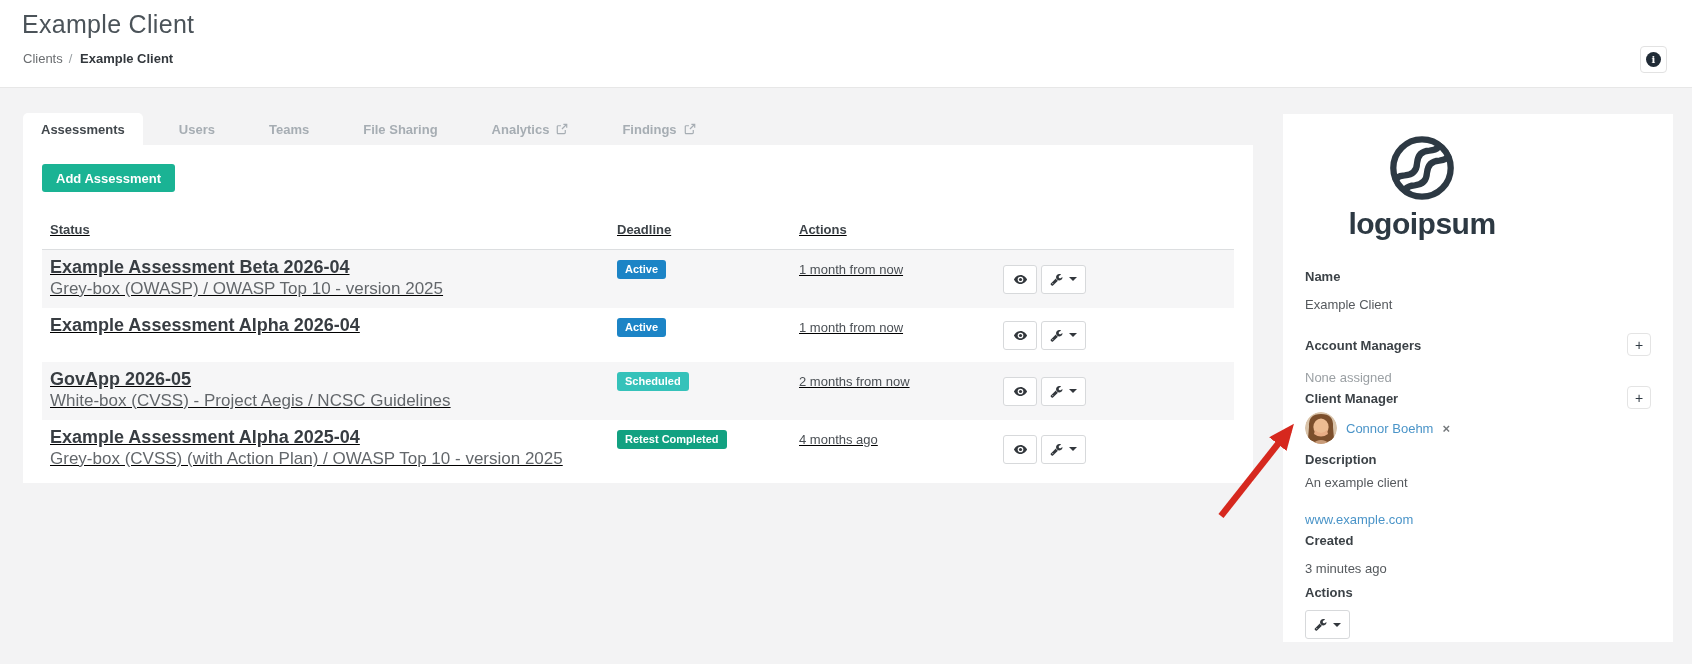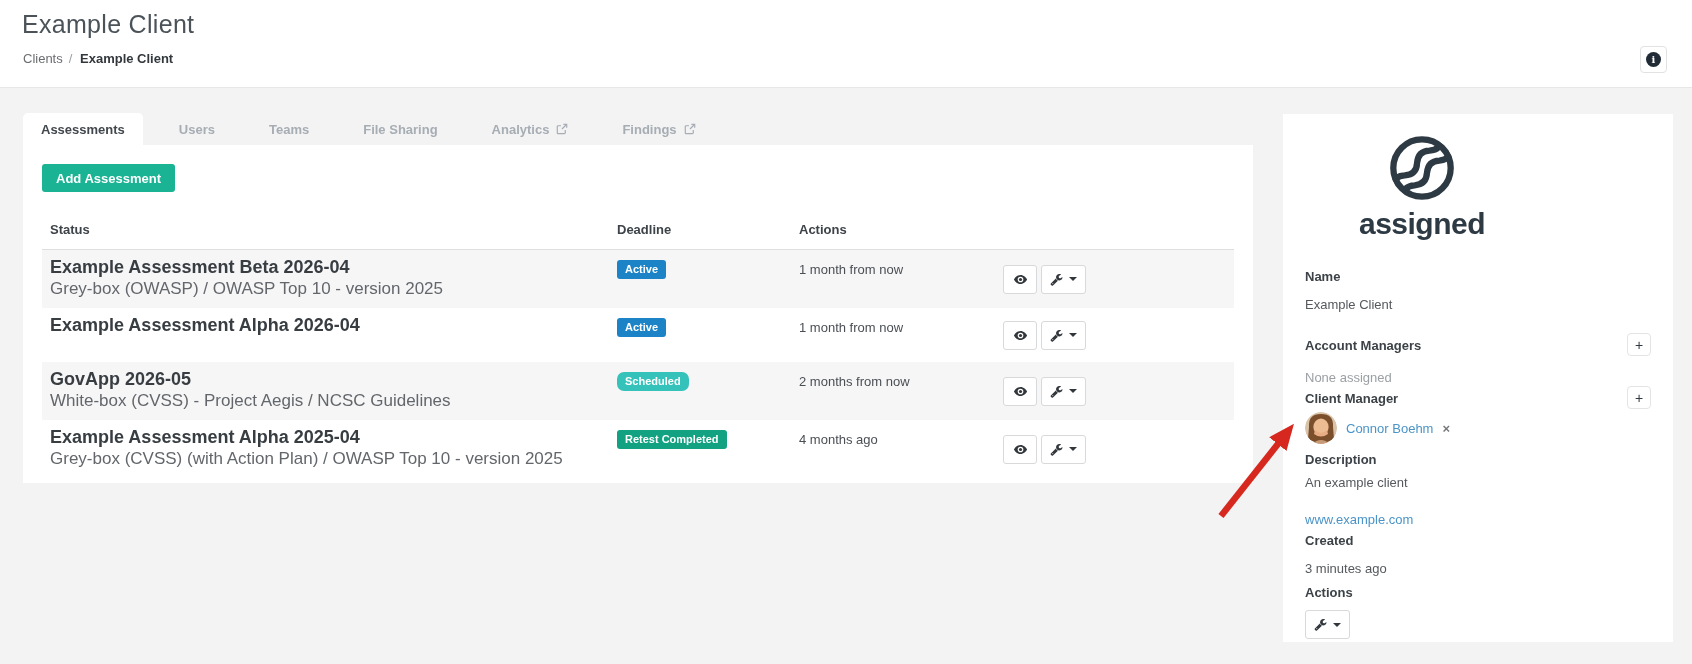--- a/index.html
+++ b/index.html
@@ -16,21 +16,21 @@
   .info-button{position:absolute;top:46px;right:25px;width:27px;height:27px;background:#fff;border:1px solid #e2e2e2;border-radius:4px;display:flex;align-items:center;justify-content:center;padding:0;cursor:pointer;}
   .info-dot{width:15px;height:15px;border-radius:50%;background:#202b36;color:#fff;font-size:10px;font-weight:700;line-height:15px;text-align:center;font-family:"DejaVu Serif",serif;}
 
   
   .tabs{position:absolute;left:23px;top:113px;display:flex;gap:18px;}
   .tab{height:32px;padding:0 18px;font-size:13px;font-weight:700;color:#a6adb3;border-radius:5px 5px 0 0;cursor:pointer;display:flex;align-items:center;gap:7px;}
   .tab.active{background:#fff;color:#41474c;}
   .ext{flex:none;}
 
   
-  .panel{position:absolute;left:23px;top:145px;width:1230px;height:338px;background:#fff;box-sizing:border-box;padding:19px;}
+  .panel{position:absolute;left:23px;top:145px;width:1230px;height:338px;background:#fff;box-sizing:border-box;padding:19px;text-decoration:underline;}
   .btn-add{background:var(--color-accent-green,#1ab394);color:#fff;border:none;border-radius:3px;font-size:13px;font-weight:600;height:28px;padding:0 14px;cursor:pointer;font-family:inherit;}
   .table{margin-top:22px;}
   .thead,.trow{display:grid;grid-template-columns:567px 182px 208px 1fr;}
   .thead{border-bottom:1px solid #dcdee0;}
   .th{font-size:13px;font-weight:700;color:#3d4348;padding:8px 4px 12px 8px;}
   .trow{min-height:54px;box-sizing:border-box;}
   .tbody .trow:nth-child(odd){background:#f6f6f7;}
   .cell{padding:9px 4px 9px 8px;box-sizing:border-box;}
   .row-title{font-size:18px;font-weight:600;color:#383d42;line-height:17px;}
   .row-sub{font-size:17px;color:#63676b;margin-top:3px;}
@@ -177,21 +177,21 @@
               </button>
           </div>
         </div>
 
         <div class="trow">
           <div class="cell">
             <div class="row-title">GovApp 2026-05</div>
             <div class="row-sub">White-box (CVSS) - Project Aegis / NCSC Guidelines</div>
           </div>
           <div class="cell">
-            <span class="badge" style="background-color: rgb(53, 194, 186); border-radius: 7px;">Scheduled</span>
+            <span class="badge" style="background-color: rgb(53, 194, 186);">Scheduled</span>
           </div>
           <div class="cell deadline-cell">2 months from now</div>
           <div class="cell actions-cell">
             <button class="icon-btn">
                 <svg width="15" height="15" viewBox="0 0 16 16">
                   <path fill="currentColor" d="M8 3.2C4.6 3.2 1.9 5.9 1 8c.9 2.1 3.6 4.8 7 4.8S14.1 10.1 15 8c-.9-2.1-3.6-4.8-7-4.8z"></path>
                   <circle cx="8" cy="8" r="3" fill="#fff"></circle>
                   <circle cx="8" cy="8" r="1.7" fill="currentColor"></circle>
                 </svg>
               </button>
@@ -241,21 +241,21 @@
             <clipPath id="lc">
               <circle cx="50" cy="50" r="45"></circle>
             </clipPath>
           </defs>
         <g clip-path="url(#lc)" transform="rotate(45 50 50)" stroke="var(--color-logo-ink,#2d3943)" stroke-width="9" fill="none" stroke-linecap="round">
           <path d="M40 0 q11 12 0 25 q-11 12 0 25 q11 12 0 25 q-11 12 0 25"></path>
           <path d="M60 0 q11 12 0 25 q-11 12 0 25 q11 12 0 25 q-11 12 0 25"></path>
         </g>
         <circle cx="50" cy="50" r="41" fill="none" stroke="var(--color-logo-ink,#2d3943)" stroke-width="9"></circle>
       </svg>
-      <div class="logo-text">assigned</div>
+      <div class="logo-text">logoipsum</div>
     </div>
 
     <div class="f-label lbl-name">Name</div>
     <div class="f-value val-name">Example Client</div>
 
     <div class="sec-row">
       <span class="f-label">Account Managers</span>
       <button class="plus-btn">+</button>
     </div>
     <div class="muted">None assigned</div>

